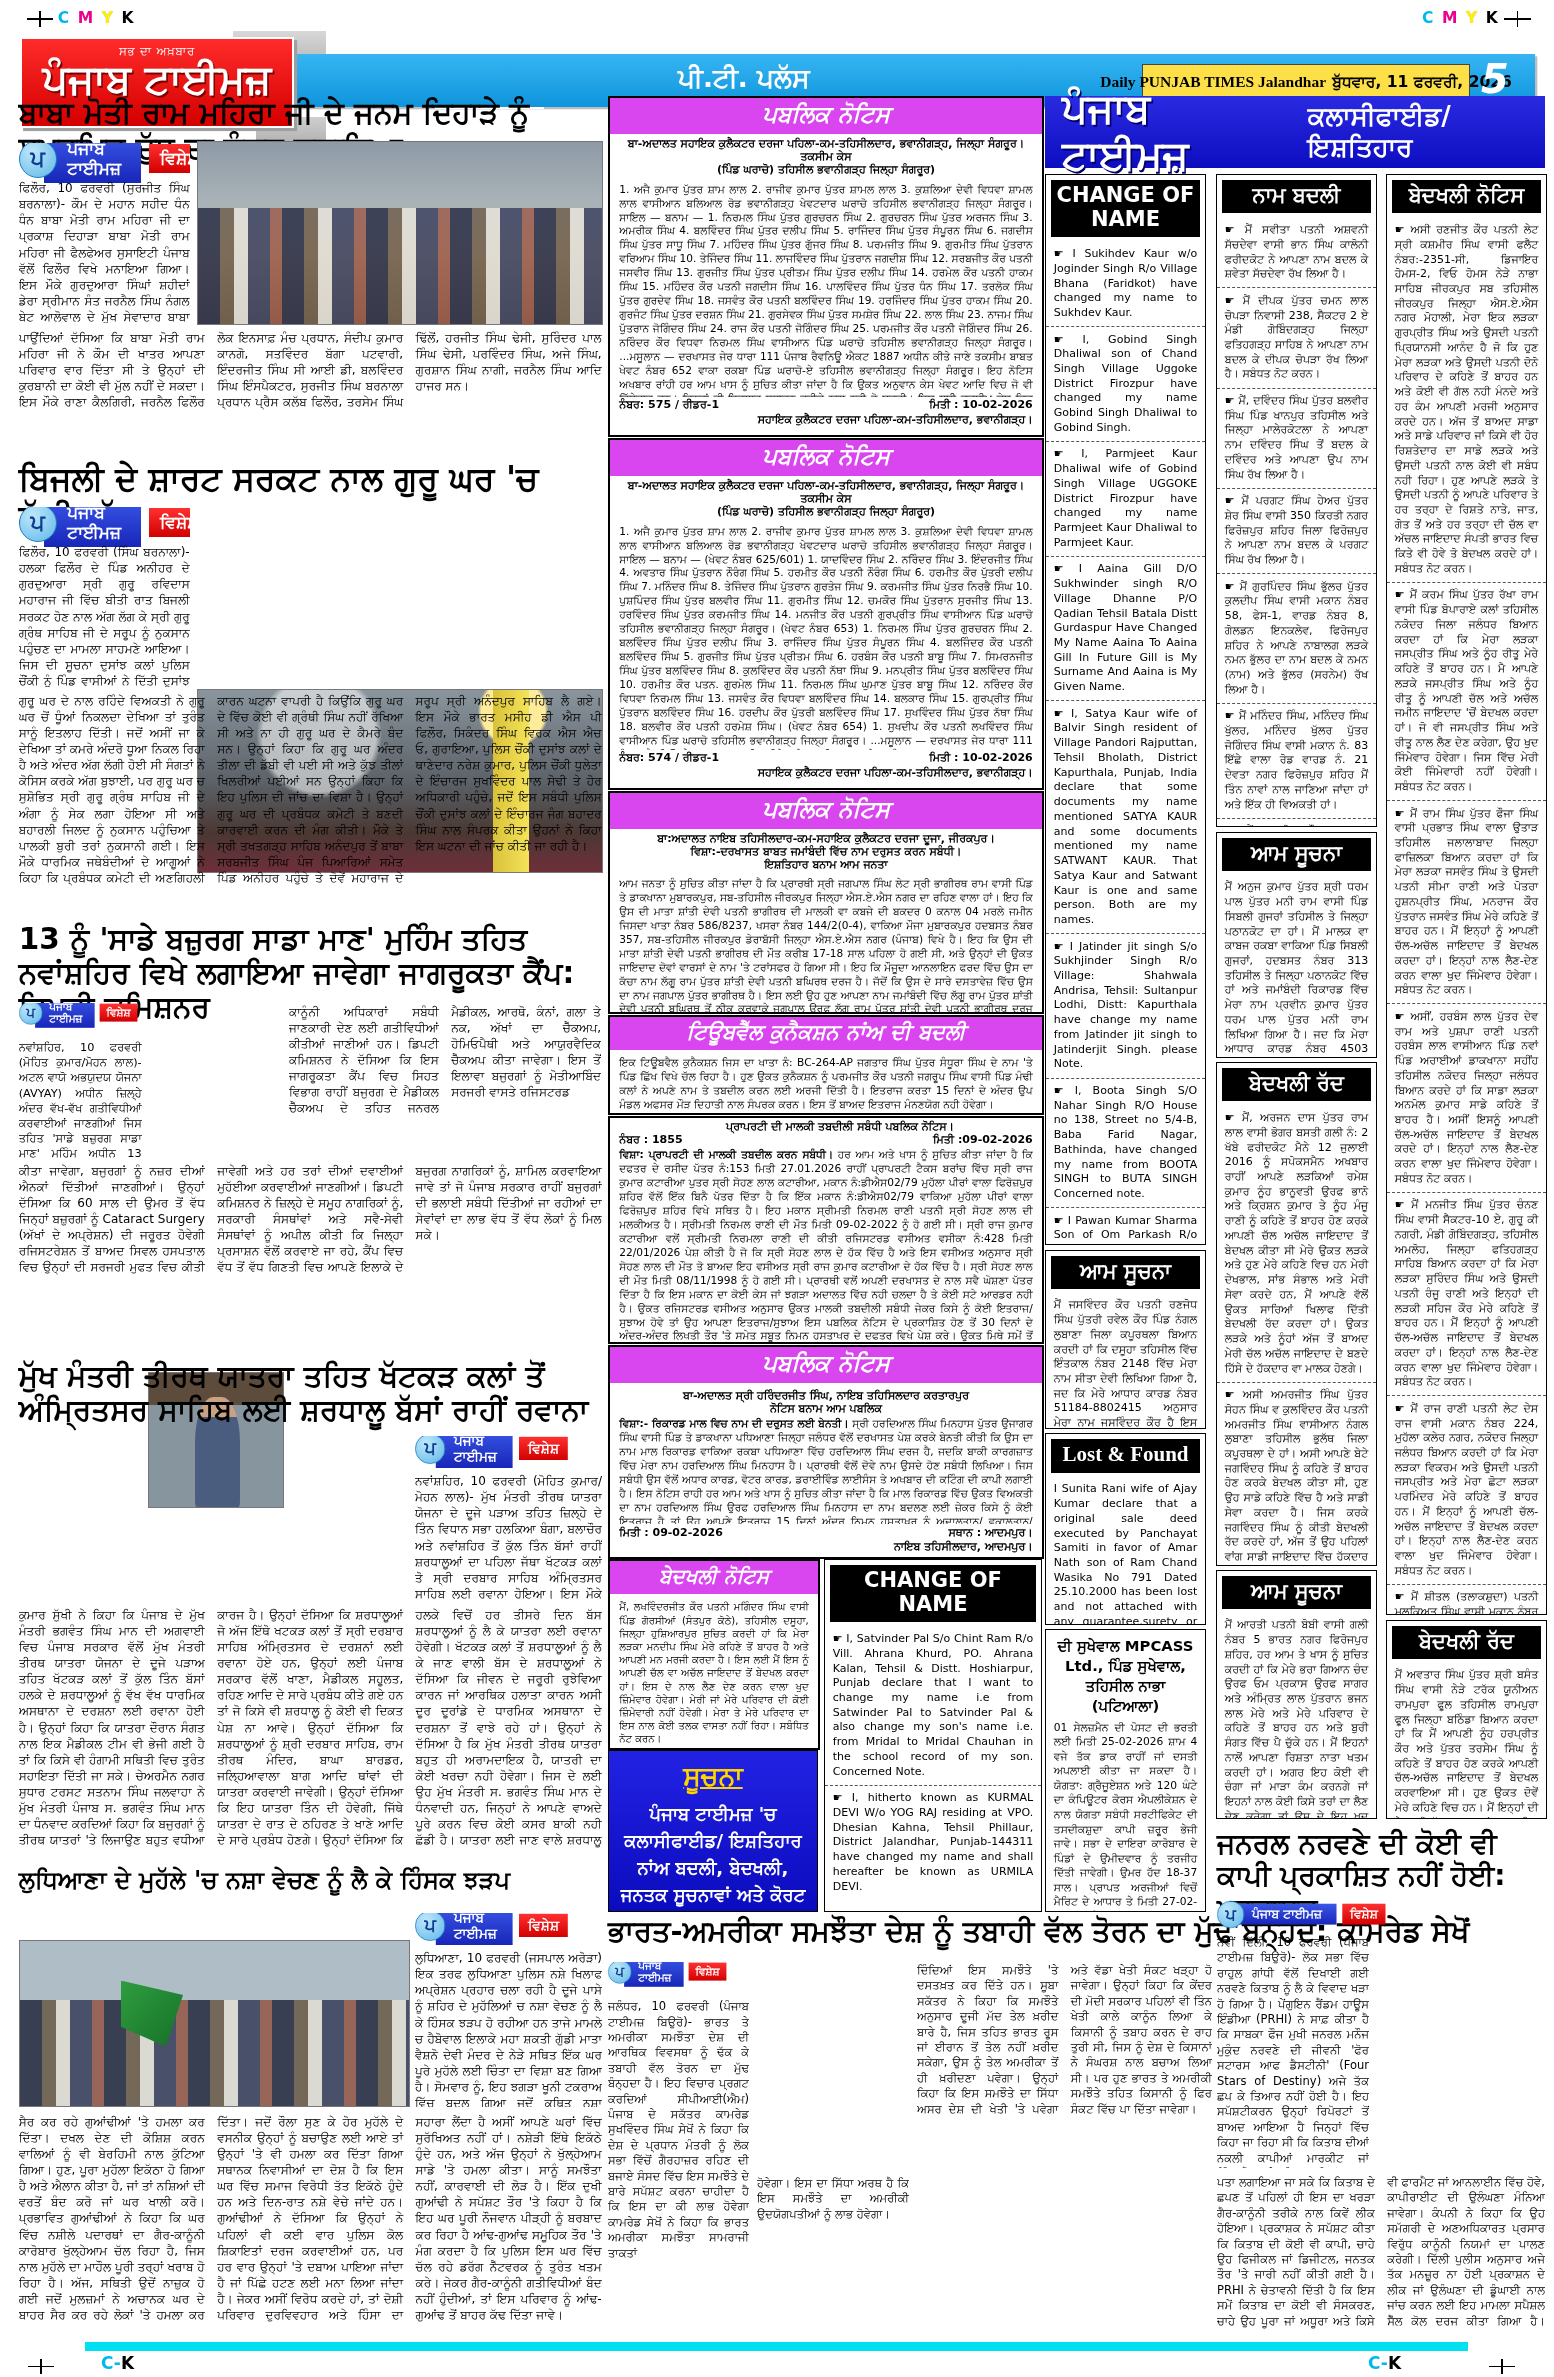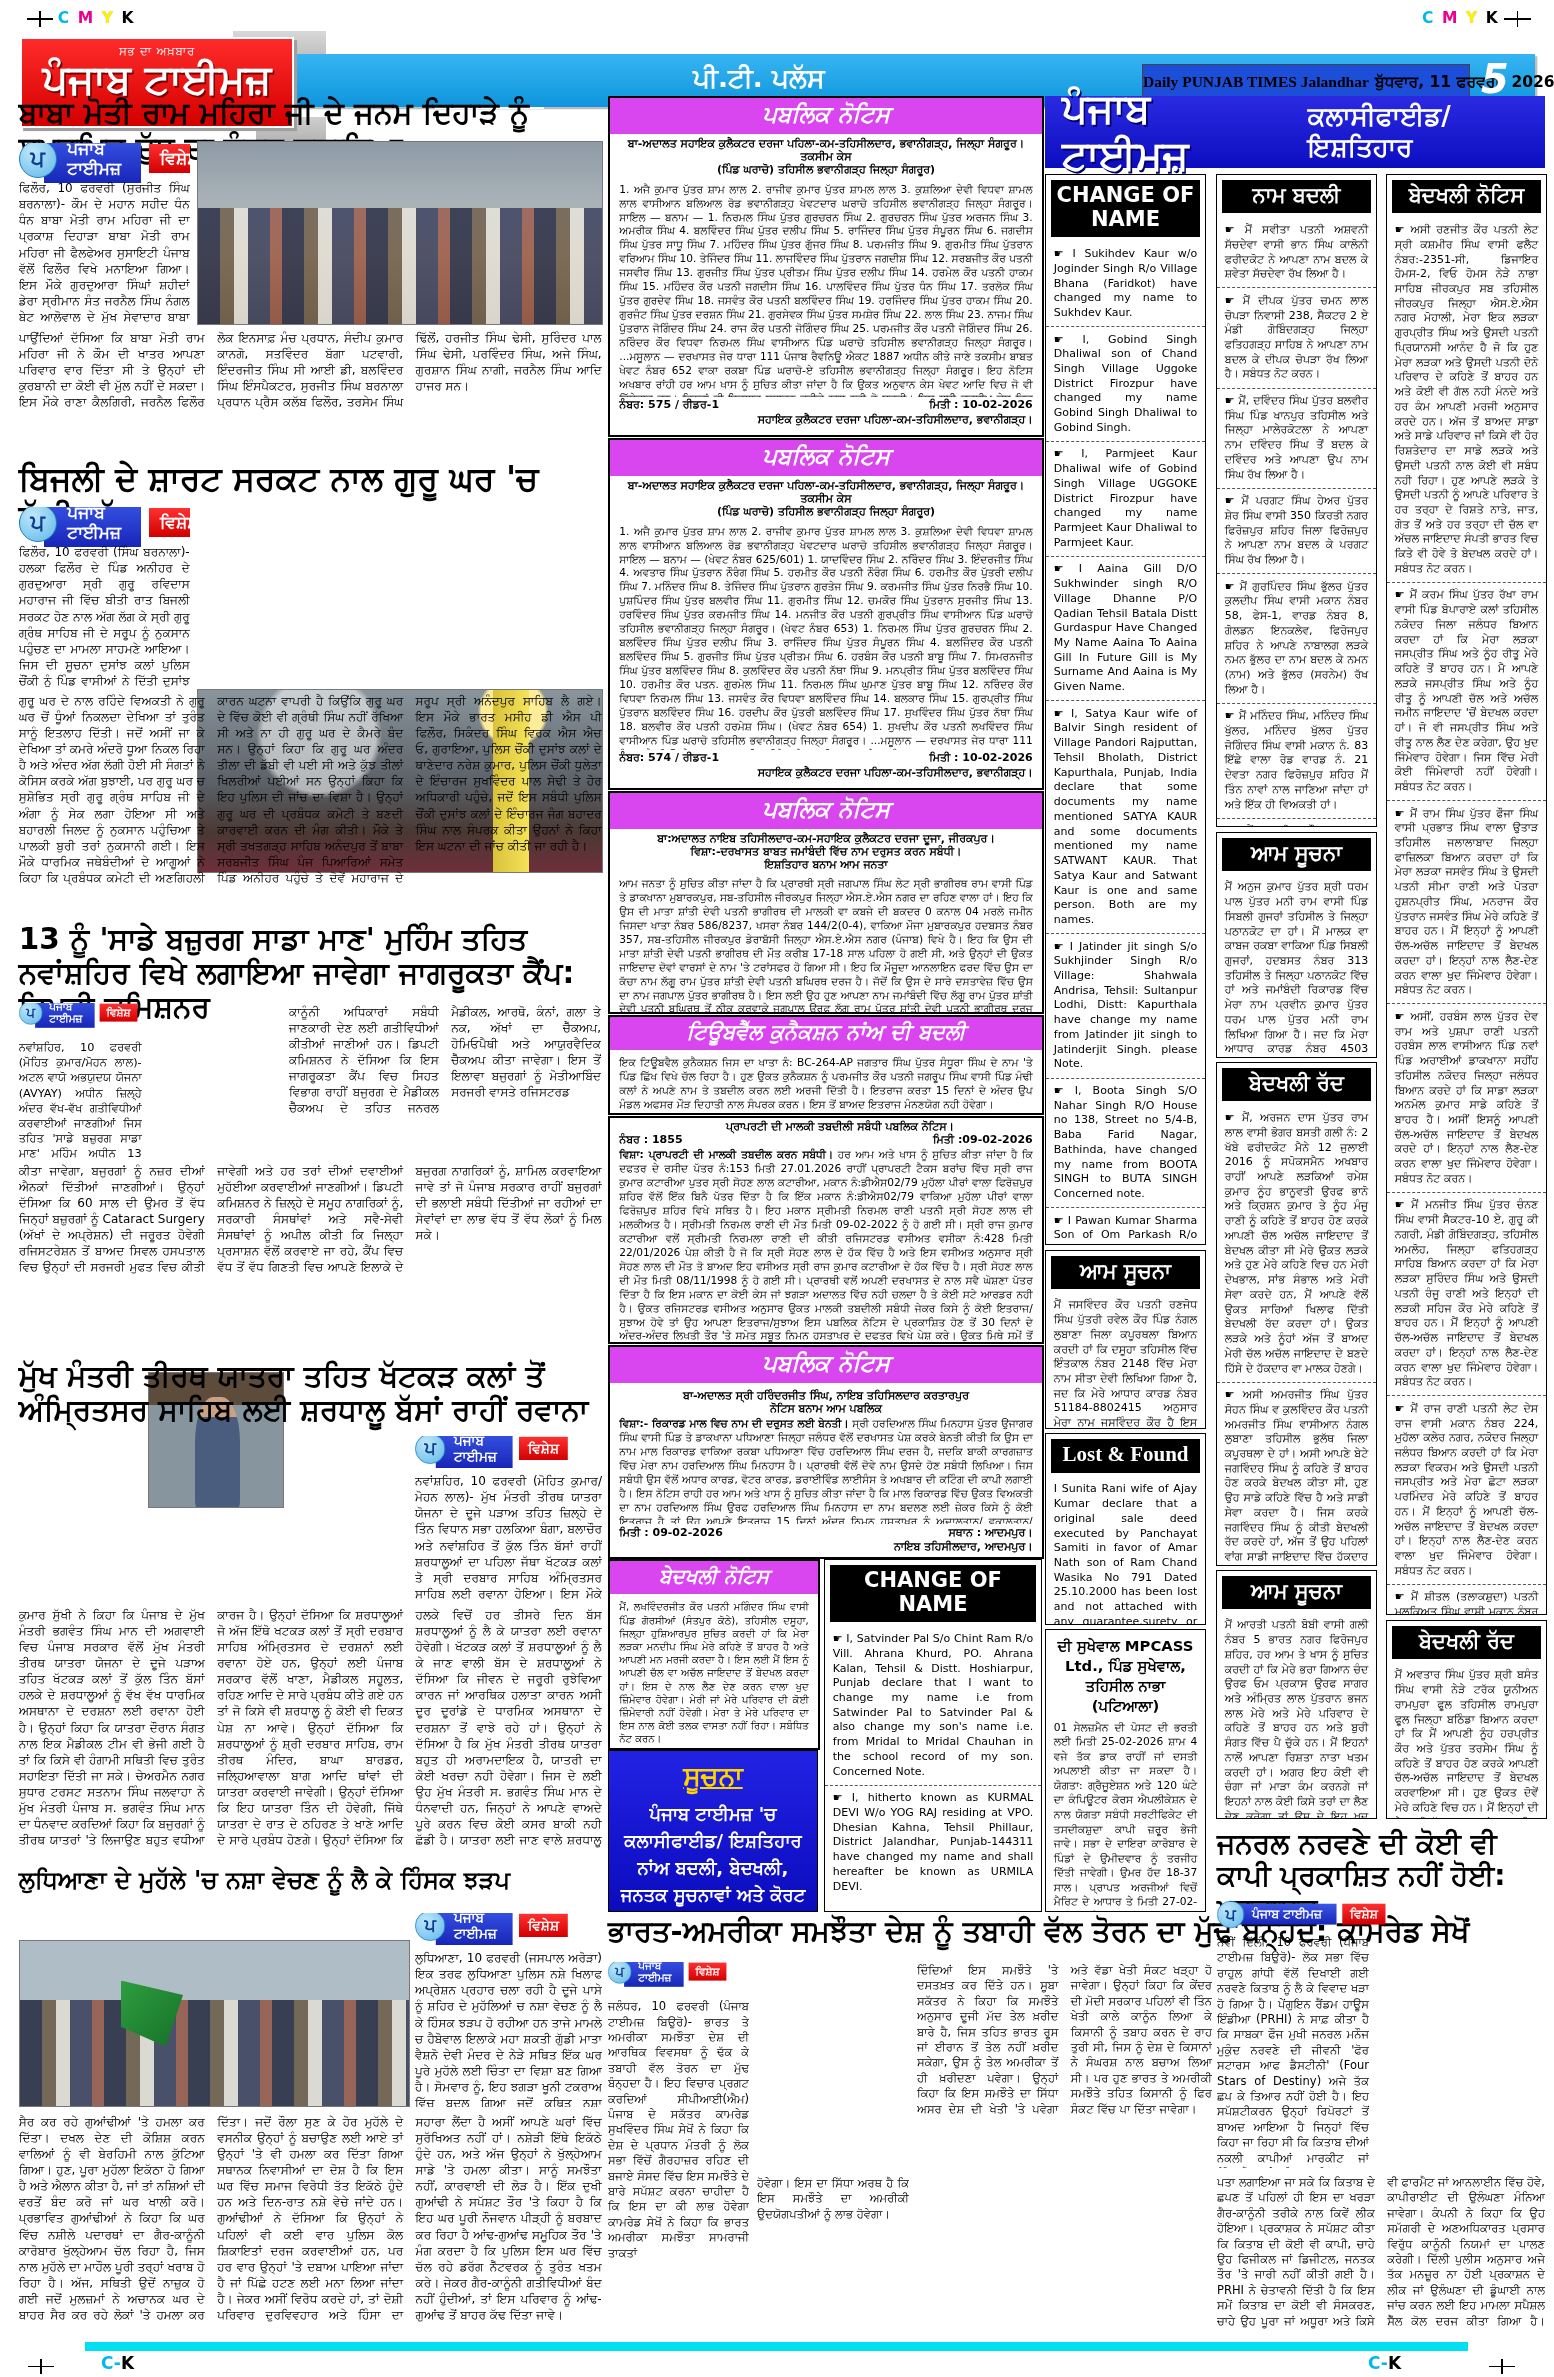--- a/index.html
+++ b/index.html
@@ -12,24 +12,24 @@
   .crosshair{display:inline-block;width:26.4px;height:1.6px;background:#000;vertical-align:middle;position:relative;margin:0 4.7px;}
   .crosshair::after{content:"";position:absolute;left:12.4px;top:-7px;width:1.6px;height:15.5px;background:#000;}
   #mast-gray1{left:233px;top:31px;width:93px;height:48px;background:linear-gradient(180deg,#d8d8d8,#a9a9a9);}
   #mast-gray2{left:256px;top:117px;width:70px;height:48px;background:linear-gradient(180deg,#cfcfcf,#9a9a9a);}
   #mast-red{left:20px;top:37px;width:270px;height:87px;background:linear-gradient(180deg,#ff2a2a,#d40000);
             border:2.3px solid #fff;box-shadow:3.1px 3.1px 0 #9f9f9f;color:#fff;text-align:center;}
   #mast-red .tagline{font-size:11.7px;margin-top:4.7px;letter-spacing:0.8px;}
   #mast-red .title{font-size:40px;font-weight:bold;line-height:1.05;text-shadow:1.6px 1.6px 0 #7a0000;}
   #mast-blue{left:291px;top:54px;width:1244px;height:53px;background:linear-gradient(180deg,#36b5f2,#0f95dd);
              box-shadow:2.3px 2.3px 0 #bdbdbd;}
-  #pt-plus{left:693px;top:62px;font-size:26.4px;font-weight:bold;color:#fff;}
+  #pt-plus{left:678px;top:62px;font-size:26.4px;font-weight:bold;color:#fff;}
   #pt-plus-underline{left:435px;top:107px;width:109px;height:2.3px;background:#fff;}
-  #datebox{left:1142px;top:64px;width:326px;height:34px;background:#1d4ed8;border:0.8px solid #444;
-           display:flex;align-items:center;font-size:15.5px;white-space:nowrap;}
+  #datebox{left:1142px;top:64px;width:326px;height:34px;background:#fde047;border:0.8px solid #444;
+           display:flex;align-items:center;justify-content:center;font-size:15.5px;white-space:nowrap;}
   #datebox .en{font-family:"Liberation Serif","DejaVu Serif",serif;font-weight:bold;}
   #datebox .pa{font-weight:bold;margin-left:6.2px;}
   #page-no{left:1481px;top:56px;font-size:40px;font-weight:bold;color:#fff;font-style:italic;}
   
   .headline{font-weight:bold;line-height:1.16;letter-spacing:0;}
   .bodytxt{text-align:justify;font-size:12px;line-height:1.34;}
   .cols2{column-count:2;column-gap:12.4px;}
   .cols3{column-count:3;column-gap:12.4px;}
   .clip{overflow:hidden;}
   .byline{display:flex;align-items:center;height:31px;margin-bottom:6.2px;}

